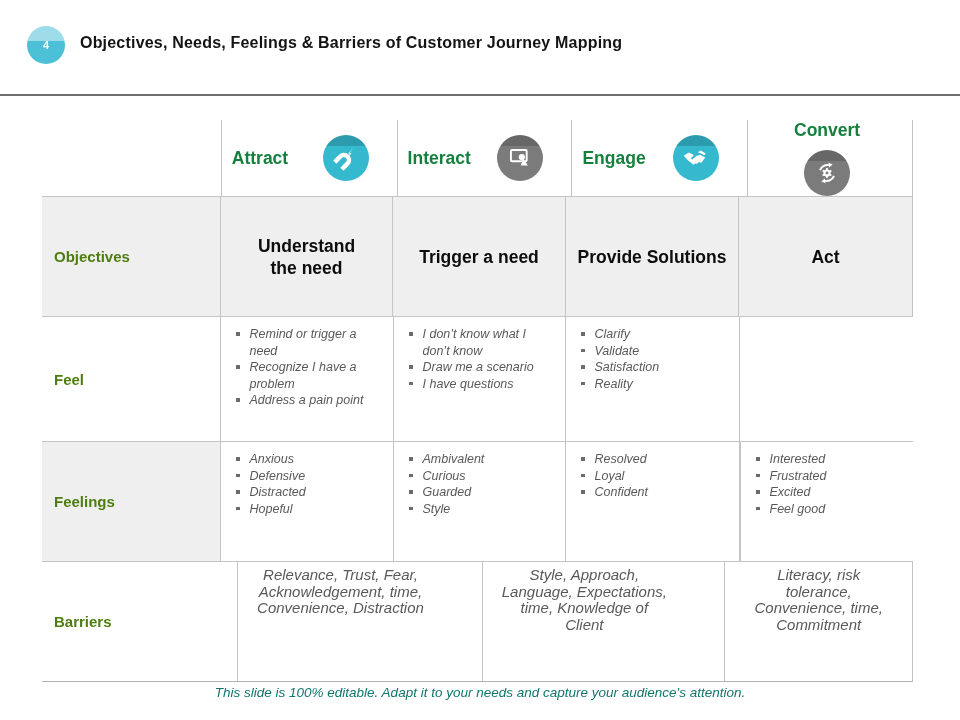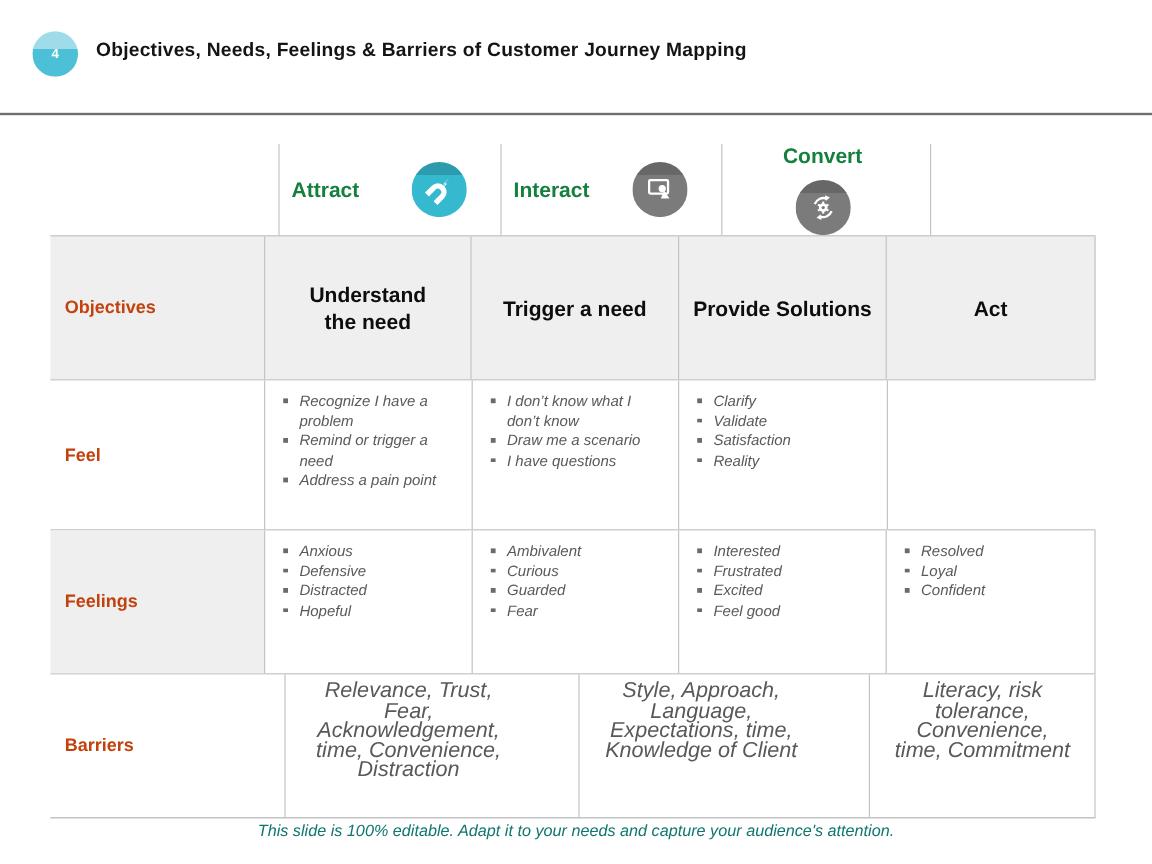--- a/index.html
+++ b/index.html
@@ -44,33 +44,33 @@
     background-image:linear-gradient(rgba(0,0,0,.16),rgba(0,0,0,.16) 24%,rgba(0,0,0,0) 24%);}
   .ic-cyan{background-color:var(--cyan);}
   .ic-gray{background-color:var(--gray);}
 
   .obj-row{height:120px;background:var(--shade);}
   .obj-cell{display:flex;align-items:center;justify-content:center;text-align:center;
     font-weight:bold;font-size:17.5px;color:#0d0d0d;line-height:22px;}
   .obj-wrap{display:inline-block;max-width:120px;}
 
   .label-cell{display:flex;align-items:center;padding-left:12px;
-    font-weight:bold;font-size:15px;color:#c2410c;}
+    font-weight:bold;font-size:15px;color:#4d7c0f;}
 
   .needs-row{height:125px;background:#fff;}
   .feel-row{height:120px;background:#fff;}
   .feel-row .label-cell{background:var(--shade);}
   .list-cell{padding:9px 12px 0 6px;}
   .bi{display:flex;}
   .bi::before{content:"";flex:0 0 auto;width:3.5px;height:3.5px;background:#6b6b6b;margin:6px 10px 0 9px;}
   .bt{font-style:italic;color:var(--bullet);font-size:12.5px;line-height:16.5px;}
 
   .barriers-row{height:121px;background:#fff;}
   .barrier-cell{padding:5px 18px 0;text-align:center;
-    font-style:italic;color:var(--bullet);font-size:18px;line-height:16.5px;margin-left:39px;}
+    font-style:italic;color:var(--bullet);font-size:15px;line-height:16.5px;margin-left:39px;}
 
   .footer{position:absolute;left:0;top:685px;width:960px;text-align:center;
     font-style:italic;font-size:13.5px;color:#0f766e;}
 </style>
 </head>
 <body>
 
 <div class="slide">
 
   <div class="badge">
@@ -100,20 +100,29 @@
         <span>Interact</span>
         <span class="icon-circle ic-gray">
           <svg viewBox="0 0 24 24" width="27" height="27">
             <rect x="3.5" y="4.5" width="14" height="10" rx="1" fill="none" stroke="#fff" stroke-width="1.7"></rect>
             <circle cx="13.2" cy="10.8" r="2.7" fill="#fff"></circle>
             <path d="M14.6 12.2l4 6h-6.4z" fill="#fff"></path>
           </svg>
         </span>
       </div>
 
+      <div class="cell w-c3 hdr-cell">
+        <span>Engage</span>
+        <span class="icon-circle ic-cyan">
+          <svg viewBox="0 0 24 24" width="28" height="28">
+            <path d="M1.5 10l4.4-2.7 3.5 1.8c.5.3.6.9.1 1.3l-2 1.6 1.3 1.2 3.5-3 3.1-1 4.5 2.3-3.3 4.6-2.2-.6-1.5 1.5-1.8-.2-1.2 1-4.7-3.6z" fill="#fff"></path>
+            <path d="M13.4 7l2.8-1.4 4.1 2.5-1.2 1.6-3.7-1.9z" fill="#fff"></path>
+          </svg>
+        </span>
+      </div>
 
       <div class="cell w-c4 hdr-cell last">
         <span>Convert</span>
         <span class="icon-circle ic-gray">
           <svg viewBox="0 0 24 24" width="28" height="28">
             <g fill="none" stroke="#fff" stroke-width="1.7">
               <path d="M6 9.5a6.6 6.6 0 0 1 8.2-4"></path>
               <path d="M18 14.5a6.6 6.6 0 0 1-8.2 4"></path>
             </g>
             <path d="M13.2 3.2l3.6 1.6-2.9 2.4z" fill="#fff"></path>
@@ -146,24 +155,24 @@
       </div>
       <div class="cell w-c4 obj-cell last">
         <span>Act</span>
       </div>
     </div>
 
     <div class="row needs-row b-top">
       <div class="cell first w-label label-cell">Feel</div>
       <div class="cell w-c1 list-cell">
         <div class="bi">
+            <span class="bt">Remind or trigger a need</span>
+          </div>
+        <div class="bi">
             <span class="bt">Recognize I have a problem</span>
-          </div>
-        <div class="bi">
-            <span class="bt">Remind or trigger a need</span>
           </div>
         <div class="bi">
             <span class="bt">Address a pain point</span>
           </div>
       </div>
       <div class="cell w-c2 list-cell">
         <div class="bi">
             <span class="bt">I don’t know what I don’t know</span>
           </div>
         <div class="bi">
@@ -209,46 +218,46 @@
         <div class="bi">
             <span class="bt">Ambivalent</span>
           </div>
         <div class="bi">
             <span class="bt">Curious</span>
           </div>
         <div class="bi">
             <span class="bt">Guarded</span>
           </div>
         <div class="bi">
-            <span class="bt">Fear</span>
+            <span class="bt">Style</span>
+          </div>
+      </div>
+      <div class="cell w-c4 list-cell last">
+        <div class="bi">
+            <span class="bt">Resolved</span>
+          </div>
+        <div class="bi">
+            <span class="bt">Loyal</span>
+          </div>
+        <div class="bi">
+            <span class="bt">Confident</span>
           </div>
       </div>
       <div class="cell w-c3 list-cell">
         <div class="bi">
             <span class="bt">Interested</span>
           </div>
         <div class="bi">
             <span class="bt">Frustrated</span>
           </div>
         <div class="bi">
             <span class="bt">Excited</span>
           </div>
         <div class="bi">
             <span class="bt">Feel good</span>
-          </div>
-      </div>
-      <div class="cell w-c4 list-cell last">
-        <div class="bi">
-            <span class="bt">Resolved</span>
-          </div>
-        <div class="bi">
-            <span class="bt">Loyal</span>
-          </div>
-        <div class="bi">
-            <span class="bt">Confident</span>
           </div>
       </div>
     </div>
 
     <div class="row barriers-row b-top b-bottom">
       <div class="cell first w-label label-cell">Barriers</div>
       <div class="cell w-b1 barrier-cell">Relevance, Trust, Fear, Acknowledgement, time, Convenience, Distraction</div>
       <div class="cell w-b2 barrier-cell">Style, Approach, Language, Expectations, time, Knowledge of Client</div>
       <div class="cell w-b3 barrier-cell last">Literacy, risk tolerance, Convenience, time, Commitment</div>
     </div>

